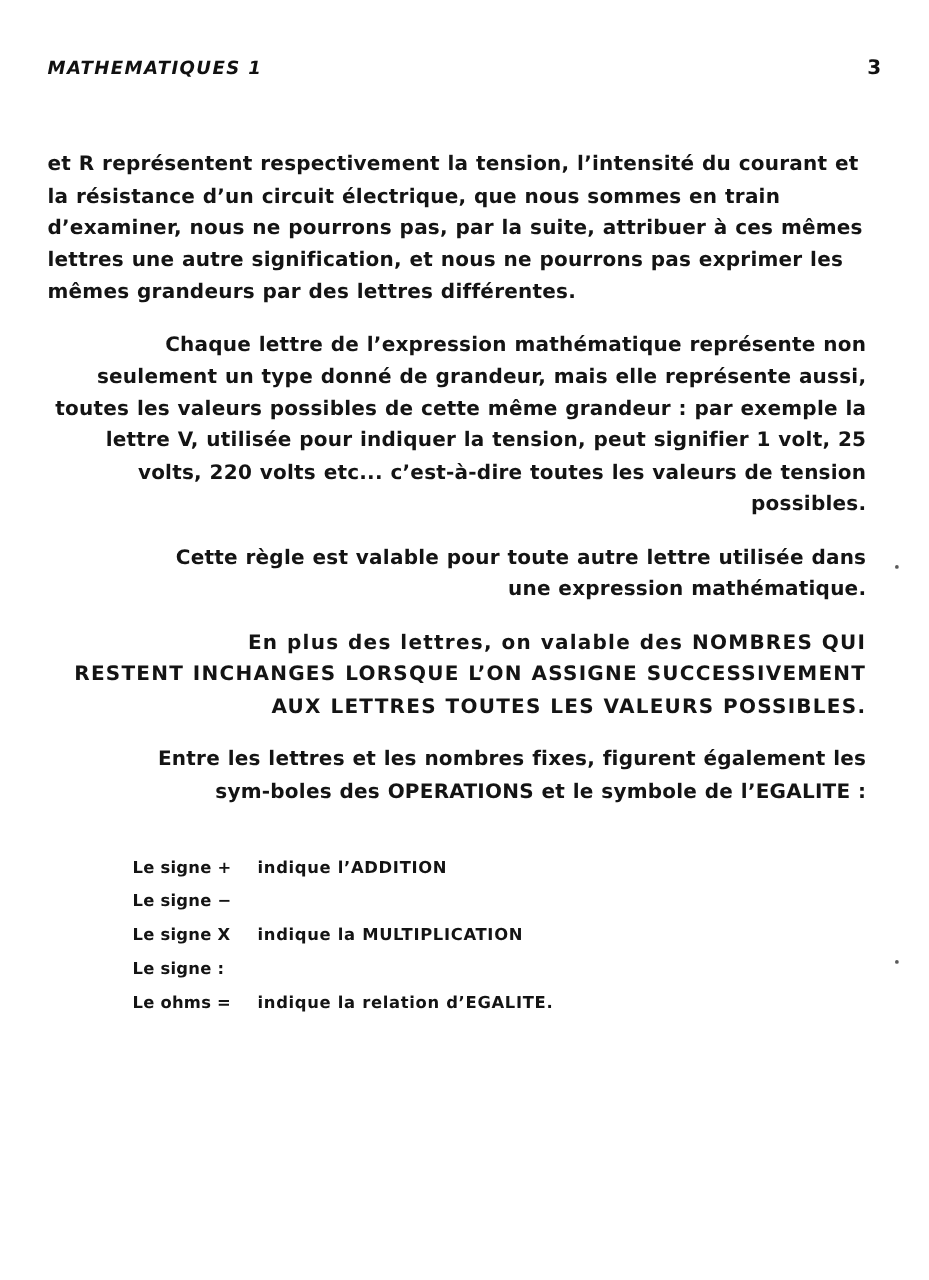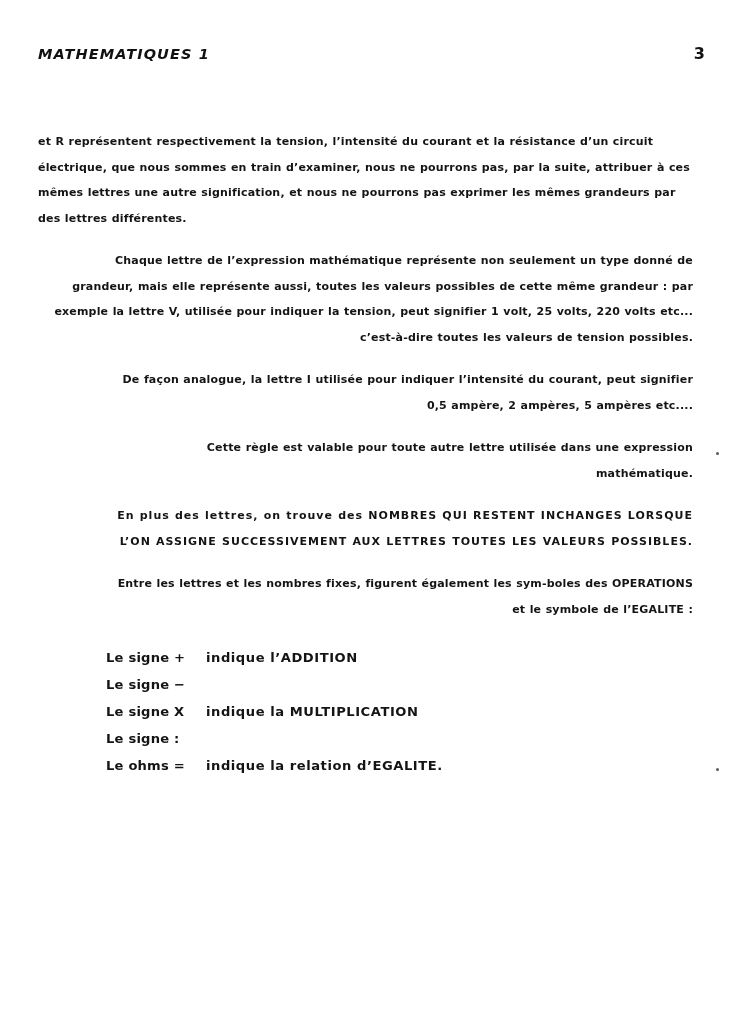--- a/index.html
+++ b/index.html
@@ -48,44 +48,44 @@
   }
 
   
   .content {
     position: absolute;
     top: 118px;
     left: 38px;
     width: 655px;
   }
   p {
-    margin: 11px 0 0 0;
+    margin: 0 0 0 0;
     font-family: "DejaVu Sans", sans-serif;
-    font-size: 11px;
+    font-size: 16px;
     font-weight: bold;
     line-height: 25.5px;
     letter-spacing: 0.18px;
     color: #141414;
     text-align: left;
     word-spacing: 0.4px;
   }
   p.indent {
     text-indent: 68px;
     text-align: right;
   }
   p + p {
     margin-top: 17px;
   }
   .spaced {
     letter-spacing: 1.0px;
   }
 
   
   .signs {
-    margin-top: 22px;
+    margin-top: 36px;
     margin-left: 68px;
     list-style: none;
     padding: 0;
   }
   .signs li {
     font-family: "DejaVu Sans", sans-serif;
     font-size: 13.1px;
     font-weight: bold;
     line-height: 27px;
     letter-spacing: 0.2px;
@@ -122,26 +122,25 @@
     <div class="header-title">MATHEMATIQUES 1</div>
     <div class="header-page">3</div>
   </div>
 
   <div class="content">
 
     <p>et R représentent respectivement la tension, l’intensité du courant et la résistance d’un circuit électrique, que nous sommes en train d’examiner, nous ne pourrons pas, par la suite, attribuer à ces mêmes lettres une autre signification, et nous ne pourrons pas exprimer les mêmes grandeurs par des lettres différentes.</p>
 
     <p class="indent">Chaque lettre de l’expression mathématique représente non seulement un type donné de grandeur, mais elle représente aussi, toutes les valeurs possibles de cette même grandeur : par exemple la lettre V, utilisée pour indiquer la tension, peut signifier 1 volt, 25 volts, 220 volts etc... c’est-à-dire toutes les valeurs de tension possibles.</p>
 
-    <p class="indent">De façon analogue, la lettre I utilisée pour indiquer l’intensité du courant, peut signifier 0,5 ampère, 2 ampères, 5 ampères etc....</p>
 
 
     <p class="indent">Cette règle est valable pour toute autre lettre utilisée dans une expression mathématique.</p>
 
-    <p class="indent spaced">En plus des lettres, on trouve des NOMBRES QUI RESTENT INCHANGES LORSQUE L’ON ASSIGNE SUCCESSIVEMENT AUX LETTRES TOUTES LES VALEURS POSSIBLES.</p>
+    <p class="indent spaced">En plus des lettres, on valable des NOMBRES QUI RESTENT INCHANGES LORSQUE L’ON ASSIGNE SUCCESSIVEMENT AUX LETTRES TOUTES LES VALEURS POSSIBLES.</p>
 
     <p class="indent">Entre les lettres et les nombres fixes, figurent également les sym-boles des OPERATIONS et le symbole de l’EGALITE :</p>
 
     <ul class="signs">
       <li>
         <span class="sign-lead">Le signe +</span>
         <span class="sign-rest">indique l’ADDITION</span>
       </li>
       <li>
         <span class="sign-lead">Le signe −</span>

